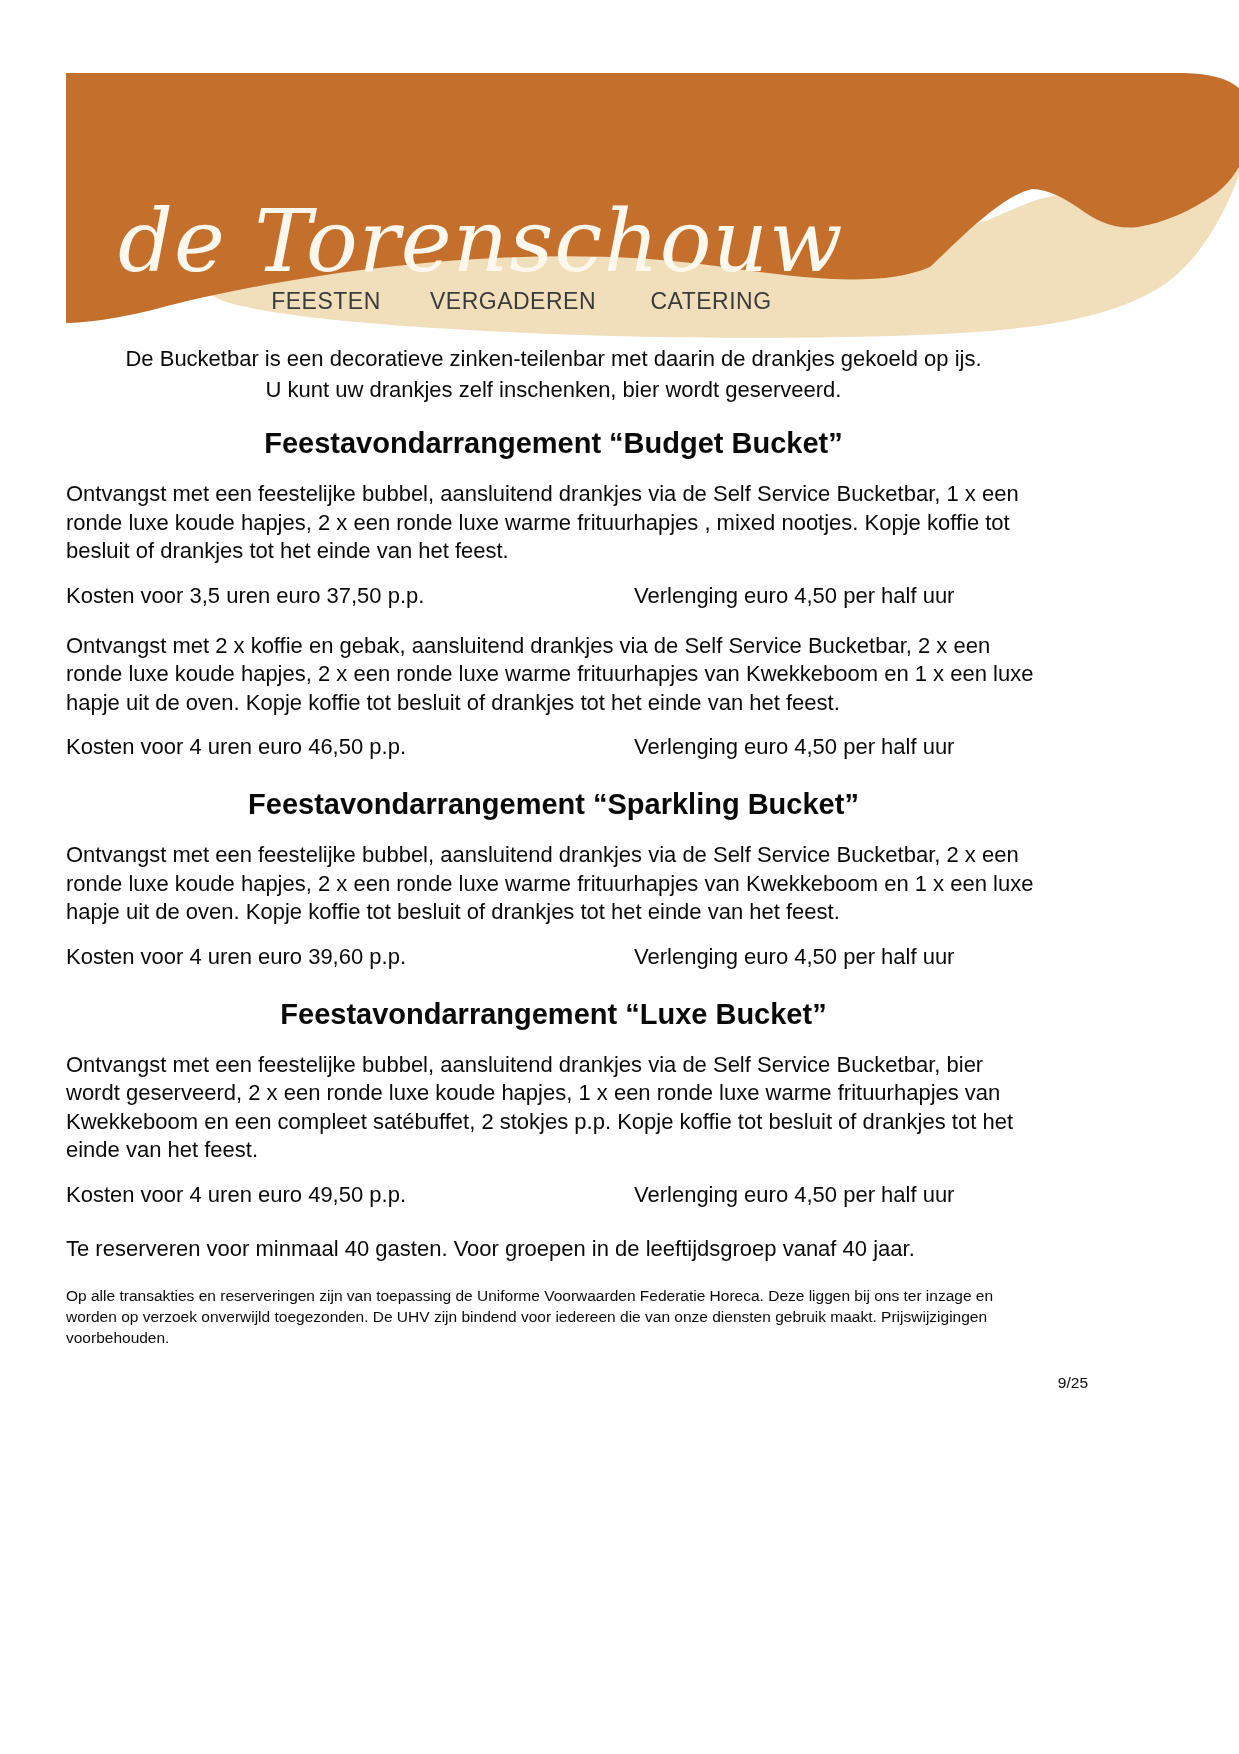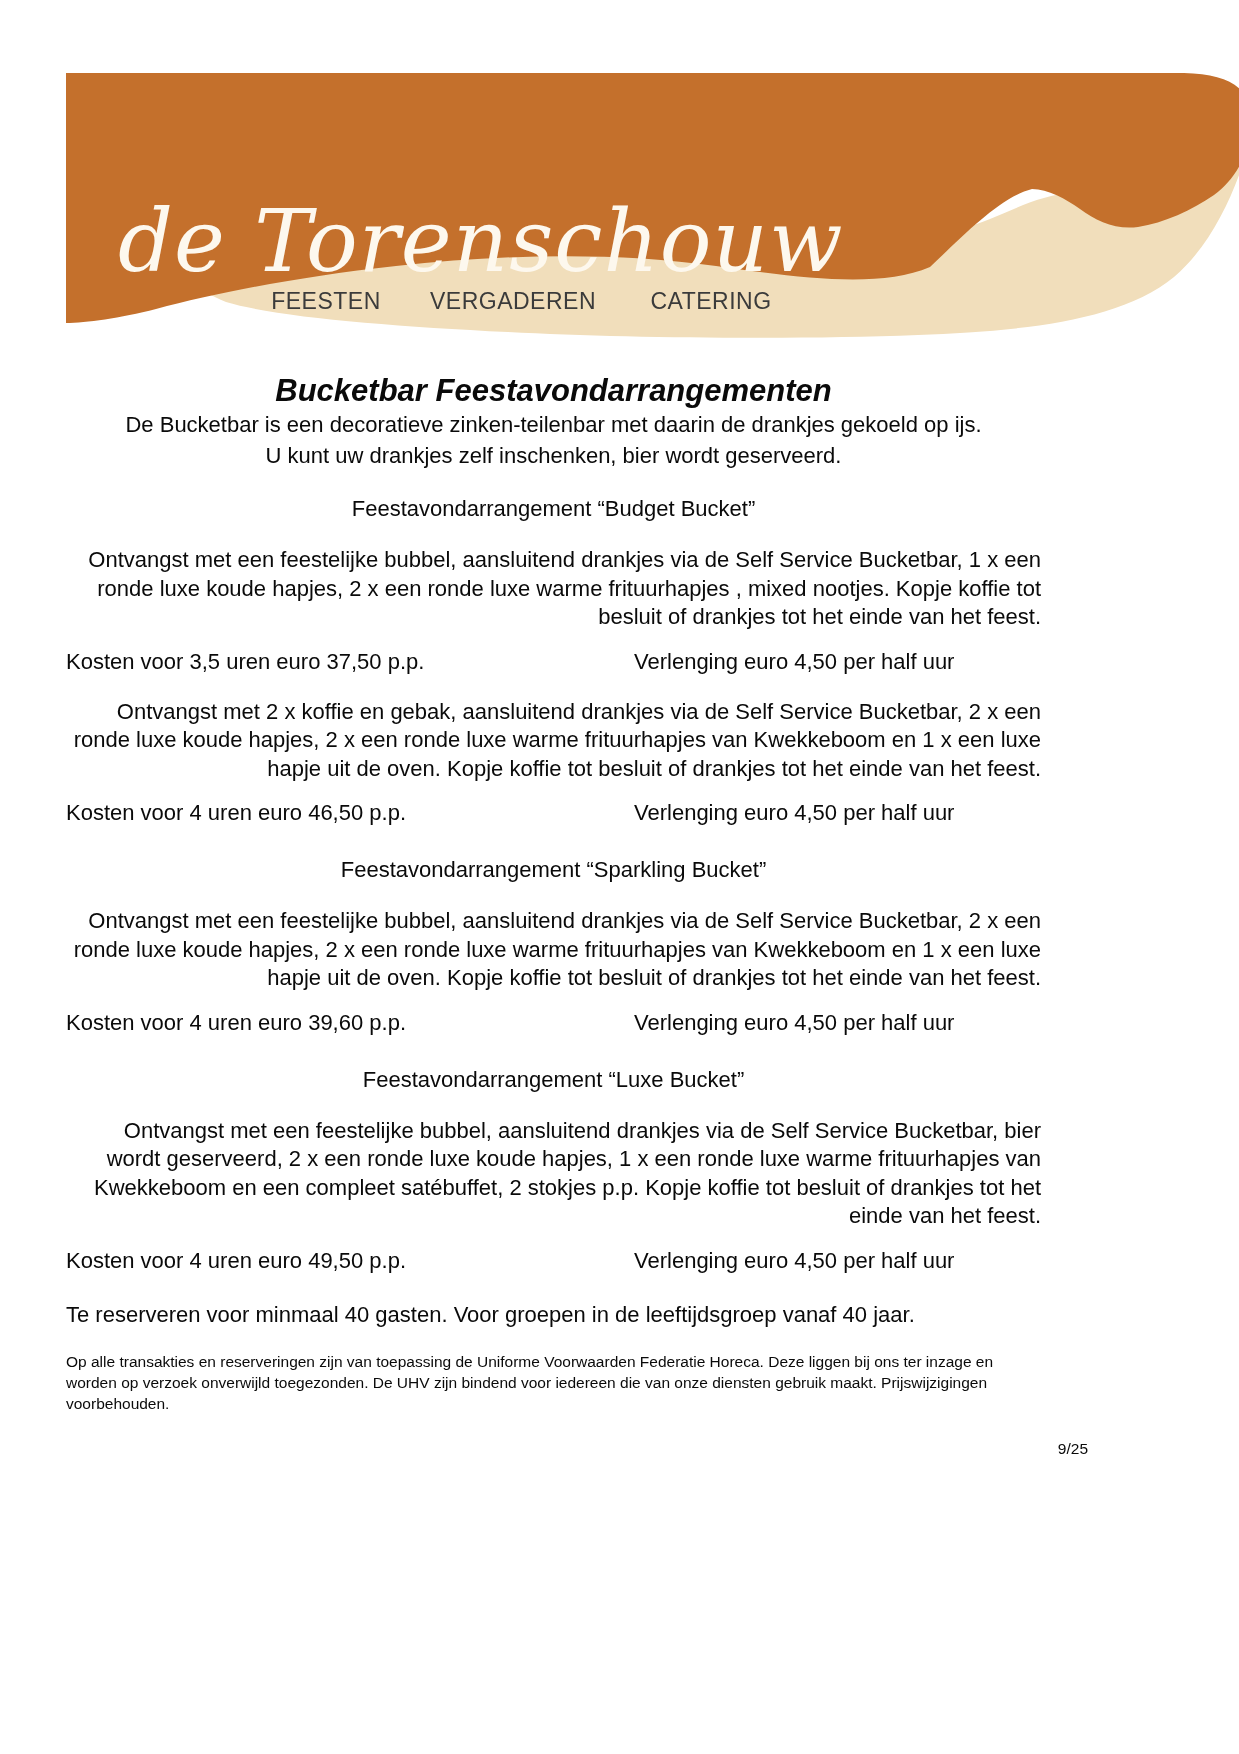--- a/index.html
+++ b/index.html
@@ -50,31 +50,30 @@
     text-align:center;
   }
   .doc-sub{
     margin:2px 0 0 0;
     font-size:22px;
     line-height:28.5px;
     text-align:center;
   }
   .section-heading{
     margin:24px 0 0 0;
-    font-size:22px;
+    font-size:29px;
     line-height:30px;
-    font-weight:normal;
+    font-weight:bold;
     text-align:center;
   }
   .section-heading.gap{margin-top:28px;}
   .section-desc{
     margin:22px 0 0 0;
     font-size:22px;
     line-height:28.5px;
-    text-align:right;
   }
   .price-row{
     position:relative;
     margin:16px 0 0 0;
     font-size:22px;
     line-height:28px;
     height:28px;
   }
   .price-row .extension{
     position:absolute;
@@ -135,21 +134,20 @@
                C 54,245 20,250 0,250 Z"></path>
       <text class="logo-text" x="52" y="198">de Torenschouw</text>
       <text class="tagline-text" x="260" y="236" text-anchor="middle">FEESTEN</text>
       <text class="tagline-text" x="447" y="236" text-anchor="middle">VERGADEREN</text>
       <text class="tagline-text" x="645" y="236" text-anchor="middle">CATERING</text>
     </svg>
   </div>
 
   <div class="content">
 
-    <h1 class="doc-title">Bucketbar Feestavondarrangementen</h1>
     <p class="doc-sub">De Bucketbar is een decoratieve zinken-teilenbar met daarin de drankjes gekoeld op ijs.</p>
     <p class="doc-sub">U kunt uw drankjes zelf inschenken, bier wordt geserveerd.</p>
 
     <h2 class="section-heading">Feestavondarrangement “Budget Bucket”</h2>
     <p class="section-desc">Ontvangst met een feestelijke bubbel, aansluitend drankjes via de Self Service Bucketbar,  1 x een ronde luxe koude hapjes, 2 x een ronde luxe warme frituurhapjes , mixed nootjes. Kopje koffie tot besluit of drankjes tot het einde van het feest.</p>
     <div class="price-row">
       <span class="price">Kosten voor 3,5 uren euro  37,50 p.p.</span>
       <span class="extension">Verlenging euro 4,50 per half uur</span>
     </div>
 

